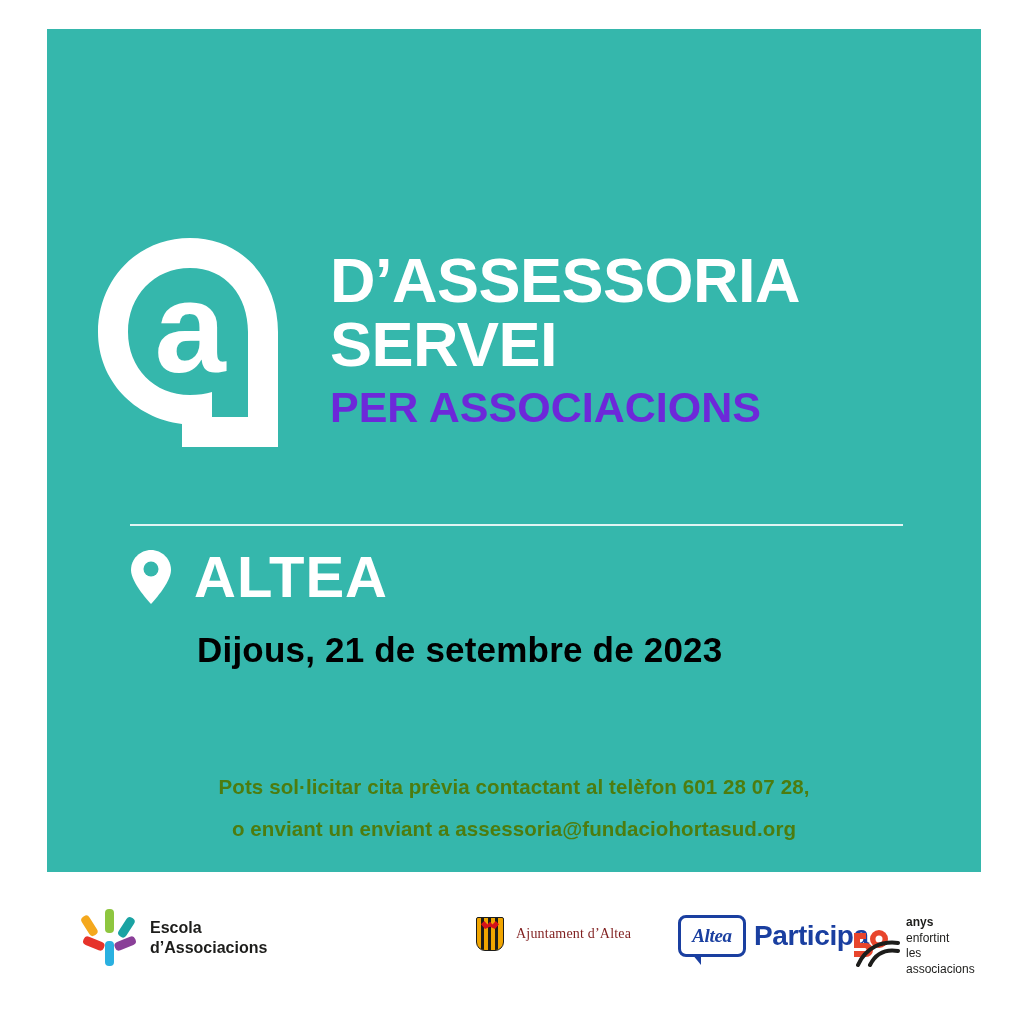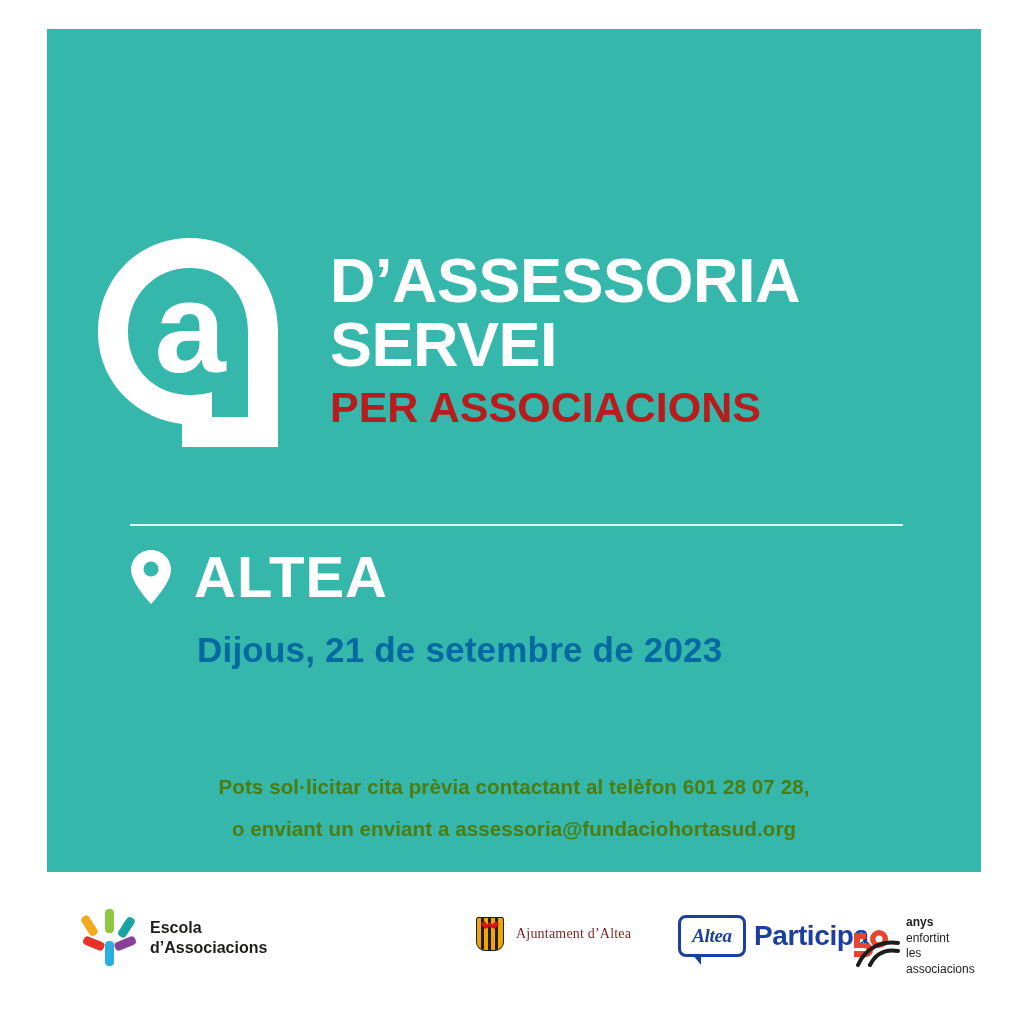--- a/index.html
+++ b/index.html
@@ -57,21 +57,21 @@
   .title-main {
     color: #ffffff;
     font-size: 63px;
     font-weight: bold;
     line-height: 1.02;
     letter-spacing: -0.5px;
     margin: 0;
     text-transform: uppercase;
   }
   .title-sub {
-    color: #b91c1c;
+    color: #6d28d9;
     font-size: 43px;
     font-weight: bold;
     line-height: 1.1;
     letter-spacing: 0px;
     margin: 8px 0 0 0;
     text-transform: uppercase;
   }
 
   
   .divider {
@@ -104,21 +104,21 @@
     font-weight: bold;
     letter-spacing: 1px;
     line-height: 1;
     text-transform: uppercase;
   }
 
   .date-line {
     position: absolute;
     left: 197px;
     top: 630px;
-    color: #0369a1;
+    color: #000000;
     font-size: 35px;
     font-weight: bold;
     letter-spacing: 0.2px;
   }
 
   
   .contact {
     position: absolute;
     left: 47px;
     top: 775px;

